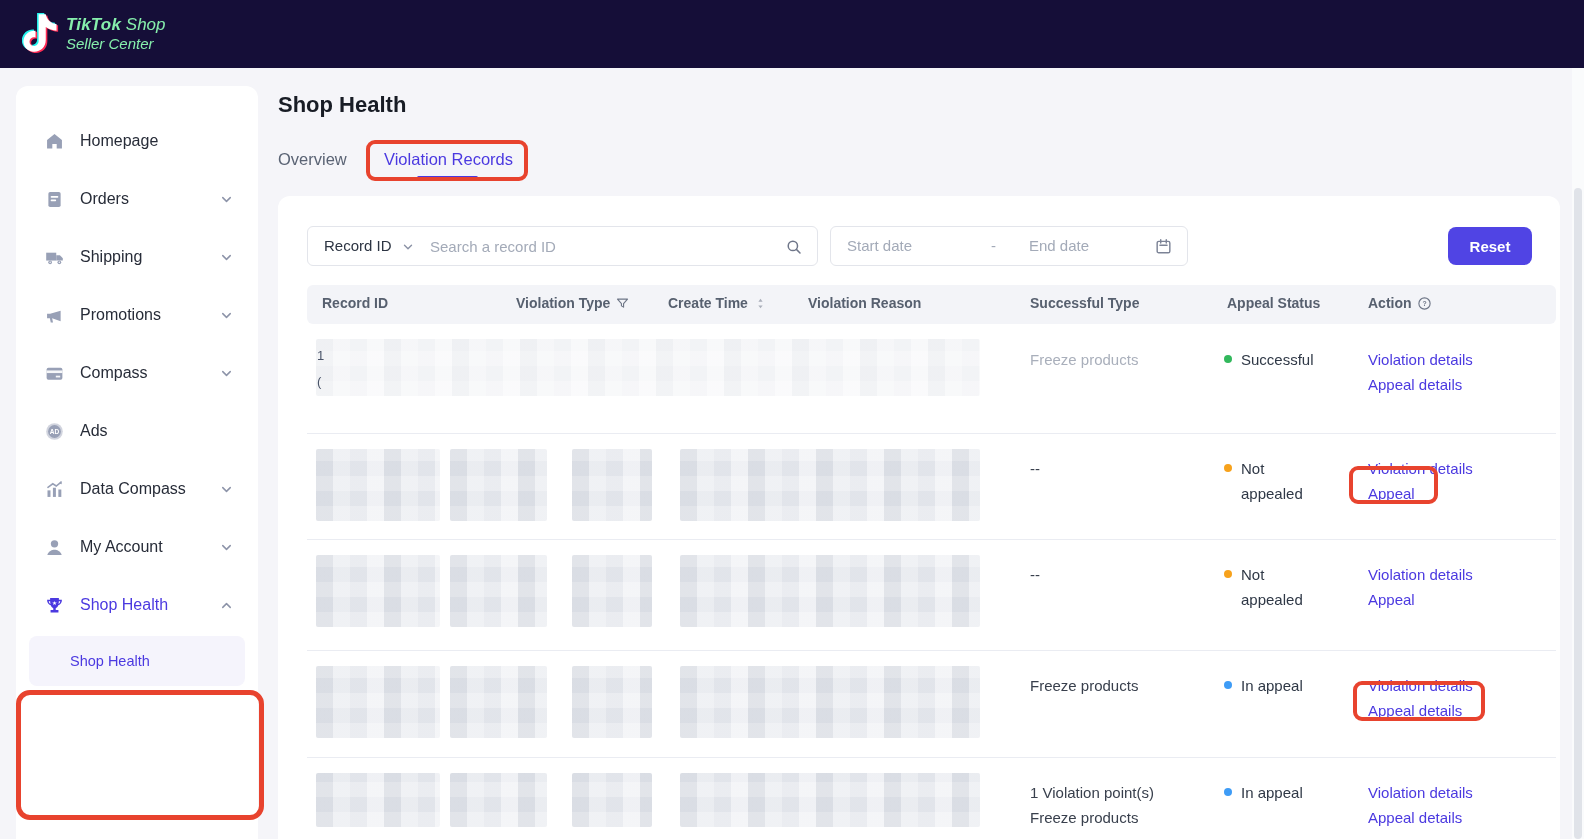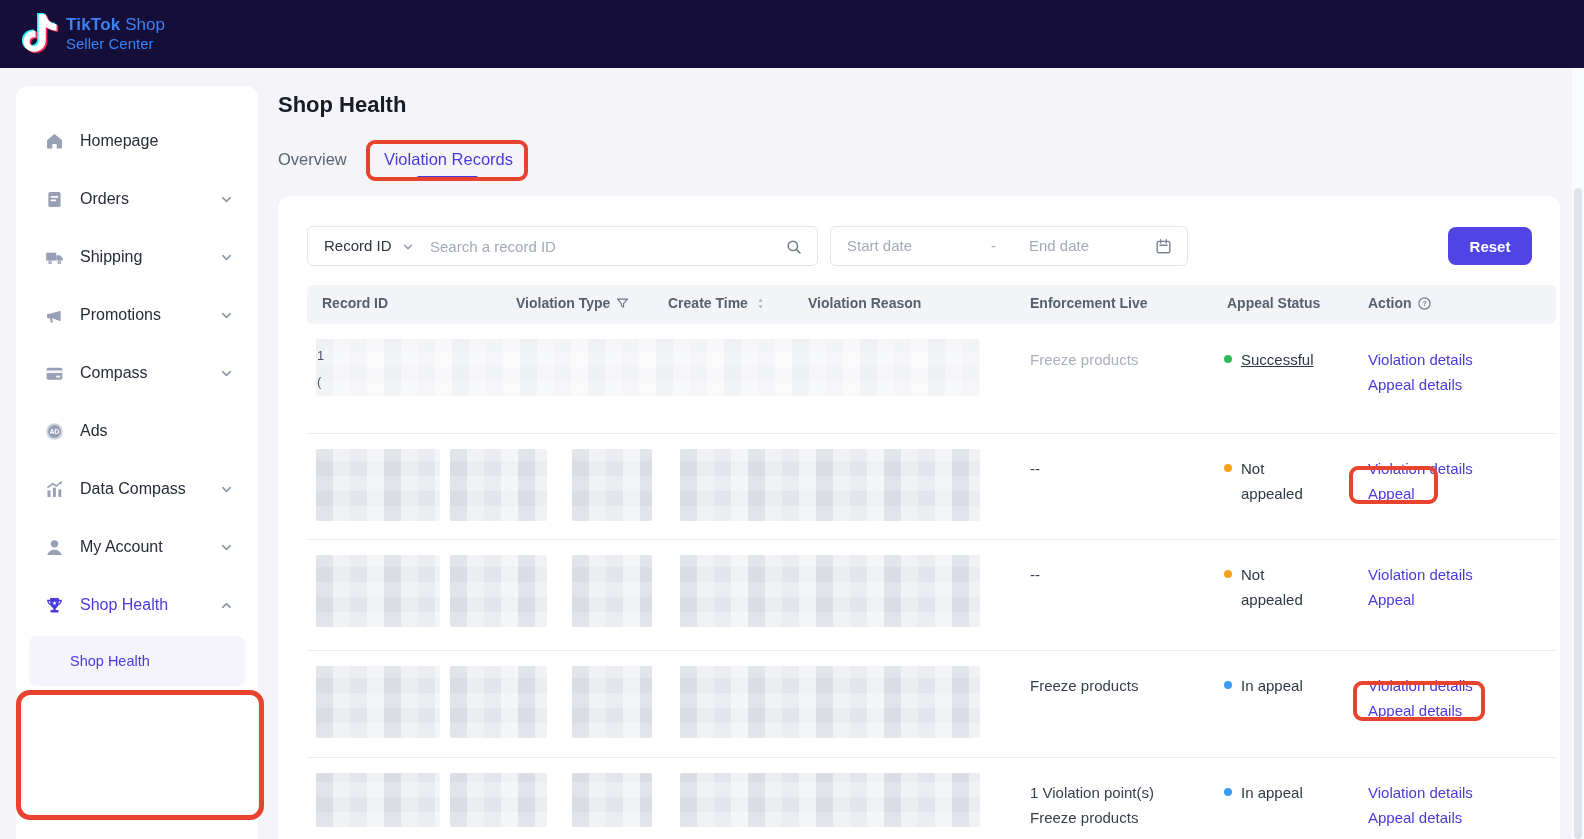--- a/index.html
+++ b/index.html
@@ -3,21 +3,21 @@
 <meta charset="utf-8">
 <style>
   * { margin:0; padding:0; box-sizing:border-box; }
   html,body { width:1584px; height:839px; overflow:hidden; }
   body { position:relative; font-family:"Liberation Sans", sans-serif; background:#f5f5f9; }
 
   
   .topbar { position:absolute; left:0; top:0; width:1584px; height:68px; background:#150e38; z-index:30; }
   .logo { position:absolute; left:22px; top:10px; display:flex; align-items:center; cursor:pointer; }
   .logo-note { width:38px; height:48px; display:inline-block; }
-  .logo-text { margin-left:6px; color:#3b82f6; line-height:1.15; }
+  .logo-text { margin-left:6px; color:#86efac; line-height:1.15;font-style:italic; }
   .logo-l1 { font-size:17px; }
   .logo-l1 b { font-weight:700; letter-spacing:.2px; }
   .logo-l2 { font-size:15px; font-weight:400; }
   .topnav { position:absolute; left:312px; top:0; height:68px; display:flex; align-items:center; gap:46px; }
   .topnav a { color:#fff; font-size:16px; font-weight:700; text-decoration:none; cursor:pointer; }
   .top-right { position:absolute; right:0; top:0; height:68px; }
 
   
   .sidebar { position:absolute; left:16px; top:86px; width:242px; height:753px; background:#fff; border-radius:12px 12px 0 0; z-index:5; }
   .side-items { padding-top:26px; }
@@ -271,21 +271,21 @@
       <span>Create Time</span>
       <span class="hicon"><svg viewBox="0 0 24 24" width="15" height="15" fill="currentColor">
           <path d="M12 4.5L15.4 9H8.6z" opacity=".55"></path>
           <path d="M12 19.5L8.6 15h6.8z" opacity=".55"></path>
         </svg></span>
     </span>
     <span class="th" style="left: 501px;">
       <span>Violation Reason</span>
     </span>
     <span class="th" style="left: 723px;">
-      <span>Enforcement Live</span>
+      <span>Successful Type</span>
     </span>
     <span class="th" style="left: 920px;">
       <span>Appeal Status</span>
     </span>
     <span class="th" style="left: 1061px;">
       <span>Action</span>
       <span class="hicon"><svg viewBox="0 0 24 24" width="15" height="15" fill="none" stroke="currentColor" stroke-width="1.8">
           <circle cx="12" cy="12" r="9"></circle>
           <text x="12" y="16" text-anchor="middle" font-size="11" fill="currentColor" stroke="none" font-family="Liberation Sans,sans-serif">?</text>
         </svg></span>
@@ -293,21 +293,21 @@
   </div>
 <div id="tbody">
     <div class="trow" style="top: 324px; height: 109px;">
       <div class="mosaic light" style="left: 9px; top: 15px; width: 664px; height: 57px;"></div>
       <span class="frag" style="left: 10px; top: 24px;">1</span>
       <span class="frag" style="left: 10px; top: 50px;">(</span>
       <div class="cell-lines muted" style="left: 723px; top: 23px;">
         <div>Freeze products</div>
       </div>
       <span class="status-dot" style="left: 917px; top: 31px; background: rgb(50, 184, 92);"></span>
-      <div class="status-text" style="left: 934px; top: 23px; text-decoration: underline;">
+      <div class="status-text" style="left: 934px; top: 23px;">
         <div>Successful</div>
       </div>
       <a class="act-link" style="left: 1061px; top: 23px;">Violation details</a>
       <a class="act-link" style="left: 1061px; top: 48px;">Appeal details</a>
     </div>
     <div class="trow" style="top: 433px; height: 106px;">
       <div class="mosaic" style="left: 9px; top: 16px; width: 124px; height: 72px;"></div>
       <div class="mosaic" style="left: 143px; top: 16px; width: 97px; height: 72px;"></div>
       <div class="mosaic" style="left: 265px; top: 16px; width: 80px; height: 72px;"></div>
       <div class="mosaic" style="left: 373px; top: 16px; width: 300px; height: 72px;"></div>

